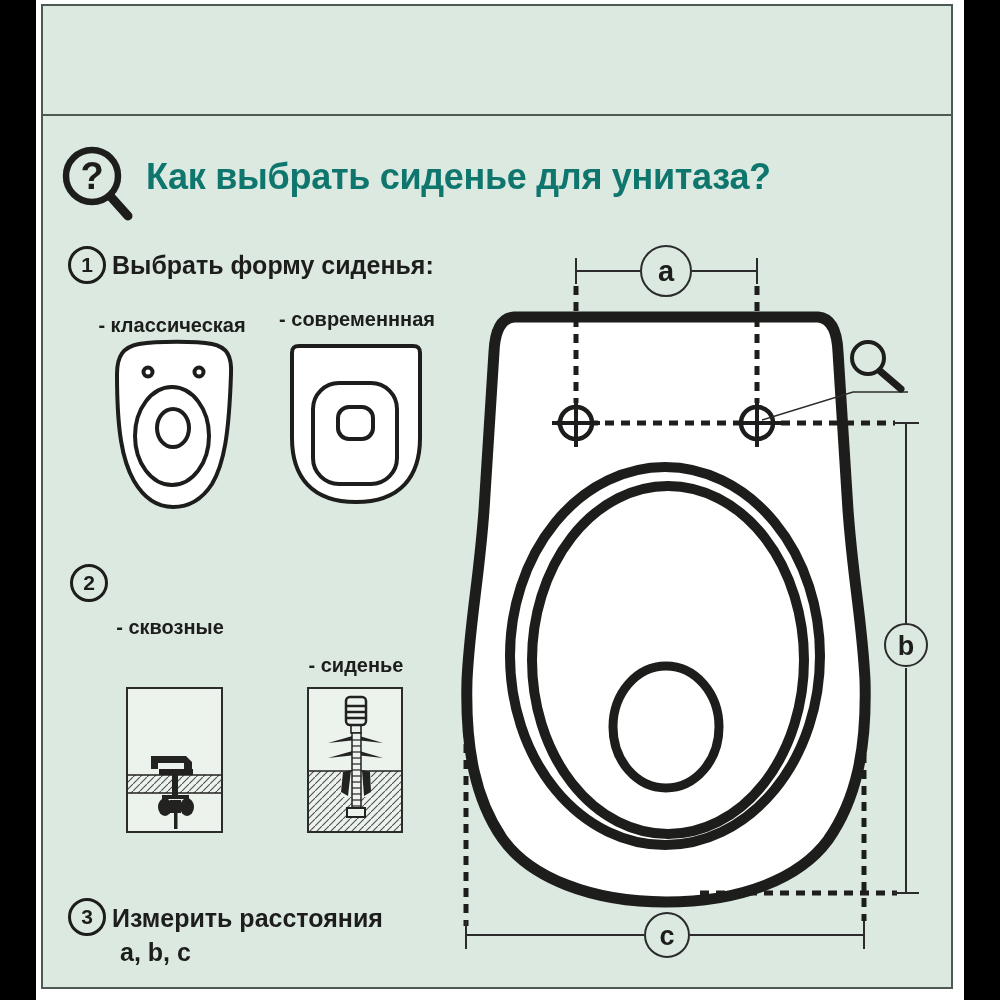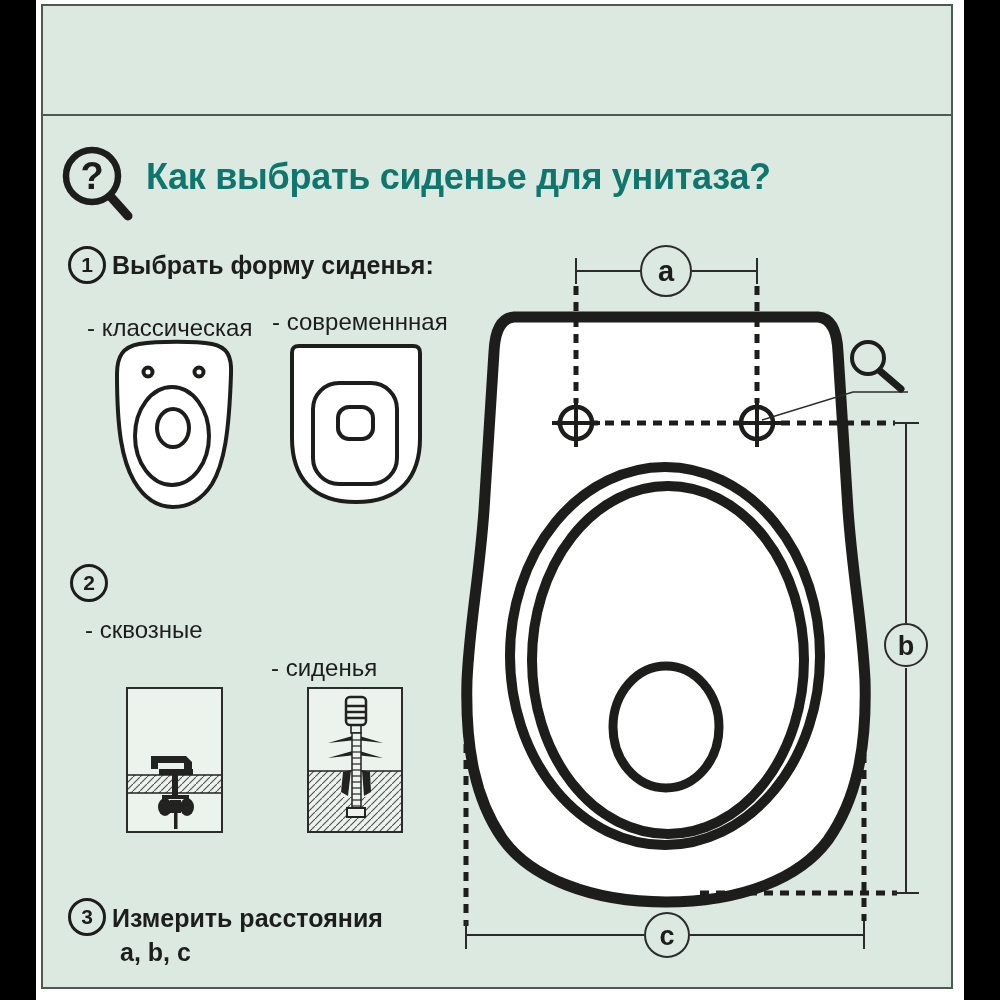--- a/index.html
+++ b/index.html
@@ -8,21 +8,21 @@
   .abs{position:absolute;}
   .black-bar{position:absolute;top:0;width:36px;height:1000px;background:#000000;}
   .panel{position:absolute;left:41px;top:4px;width:912px;height:985px;
          background:#dbe9e1;border:2px solid #4d5a53;box-sizing:border-box;}
   .separator{position:absolute;left:41px;top:114px;width:912px;height:2px;background:#4d5a53;}
   .title{position:absolute;left:146px;top:156px;width:700px;font-size:36px;font-weight:700;
          letter-spacing:-0.3px;color:#0f766e;}
   .badge{position:absolute;width:32px;height:32px;border:3px solid #1d1d1b;border-radius:50%;
          display:flex;align-items:center;justify-content:center;font-size:21px;font-weight:700;}
   .step-title{position:absolute;font-size:25px;font-weight:700;white-space:nowrap;text-align:center;}
-  .opt{position:absolute;width:170px;text-align:left;font-size:24px;font-weight:400;white-space:nowrap;}
+  .opt{position:absolute;width:170px;text-align:center;font-size:20px;font-weight:700;white-space:nowrap;}
   svg{position:absolute;overflow:visible;}
   .ink-stroke{stroke:#1d1d1b;fill:none;}
   .thin{stroke:#2b2b2b;stroke-width:2;fill:none;}
   .vthin{stroke:#2b2b2b;stroke-width:1.5;fill:none;}
   .dashed{stroke:#1d1d1b;stroke-width:5;stroke-dasharray:9 7;fill:none;}
   .dimcircle{stroke:#2b2b2b;stroke-width:2;fill:#dbe9e1;}
   .dimtext{font:700 29px "Liberation Sans","DejaVu Sans",sans-serif;fill:#1d1d1b;text-anchor:middle;}
   .mini-ink{stroke:#1d1d1b;stroke-width:4;fill:#ffffff;stroke-linejoin:round;}
   .mini-inner{stroke:#1d1d1b;stroke-width:4;fill:none;}
   .boxfill{fill:#ecf3ed;}
@@ -70,21 +70,21 @@
            L 292 353 C 292 348 294 346 299 346 Z"></path>
       <rect x="313" y="383" width="84" height="101" rx="26" class="mini-inner"></rect>
       <rect x="338" y="407" width="35" height="32" rx="11" class="mini-inner"></rect>
     </g>
   </svg>
 
   <div class="badge" style="left:70px;top:564px">
     <span>2</span>
   </div>
   <div class="opt" style="left:85px;top:616px">- сквозные</div>
-  <div class="opt" style="left:271px;top:654px">- сиденья</div>
+  <div class="opt" style="left:271px;top:654px">- сиденье</div>
 
   <svg class="abs" style="left:115px;top:683px" width="295" height="155" viewBox="115 683 295 155">
     <defs>
       <pattern id="hatch" patternUnits="userSpaceOnUse" width="7" height="7">
         <line x1="0" y1="7" x2="7" y2="0" stroke="#4e4e4e" stroke-width="1.1"></line>
       </pattern>
     </defs>
     <g>
       <rect x="127" y="688" width="95" height="144" class="boxfill" stroke="#2b2b2b" stroke-width="2"></rect>
       <rect x="128" y="775" width="93" height="18" fill="url(#hatch)"></rect>

